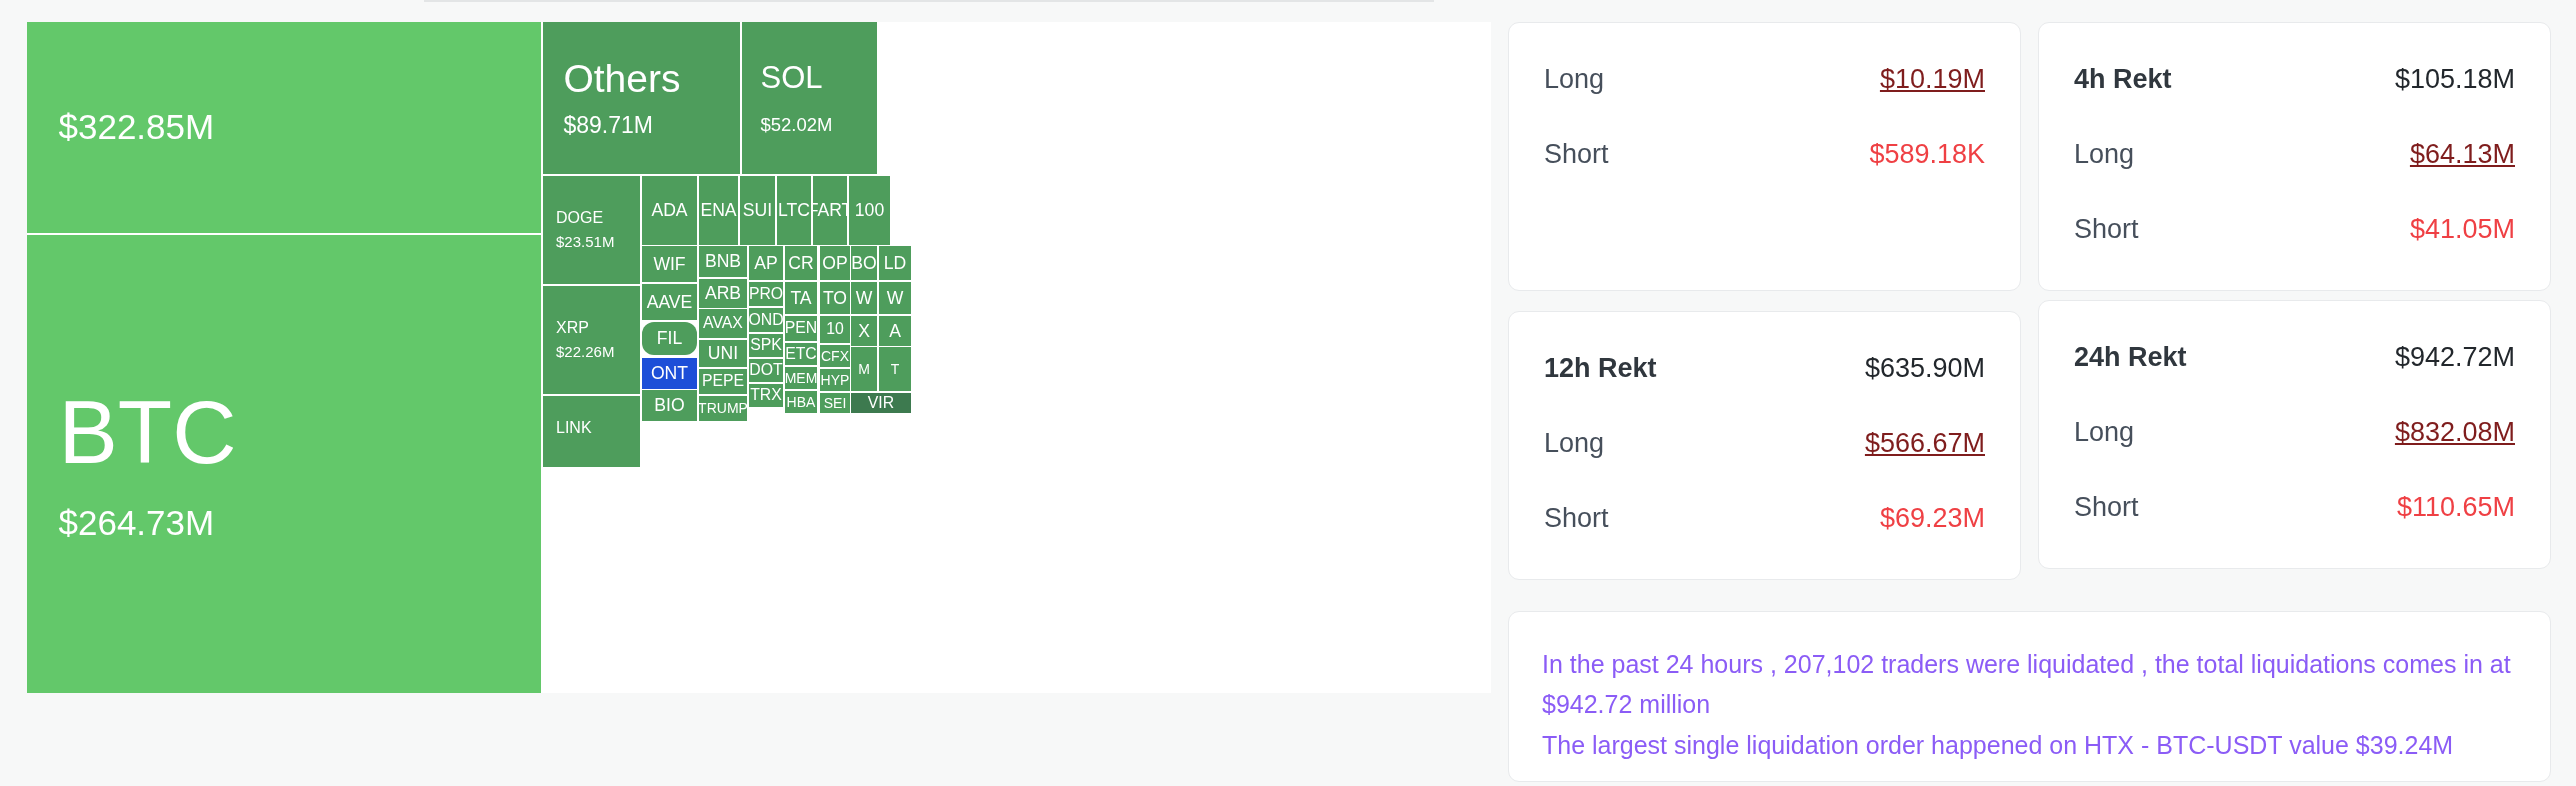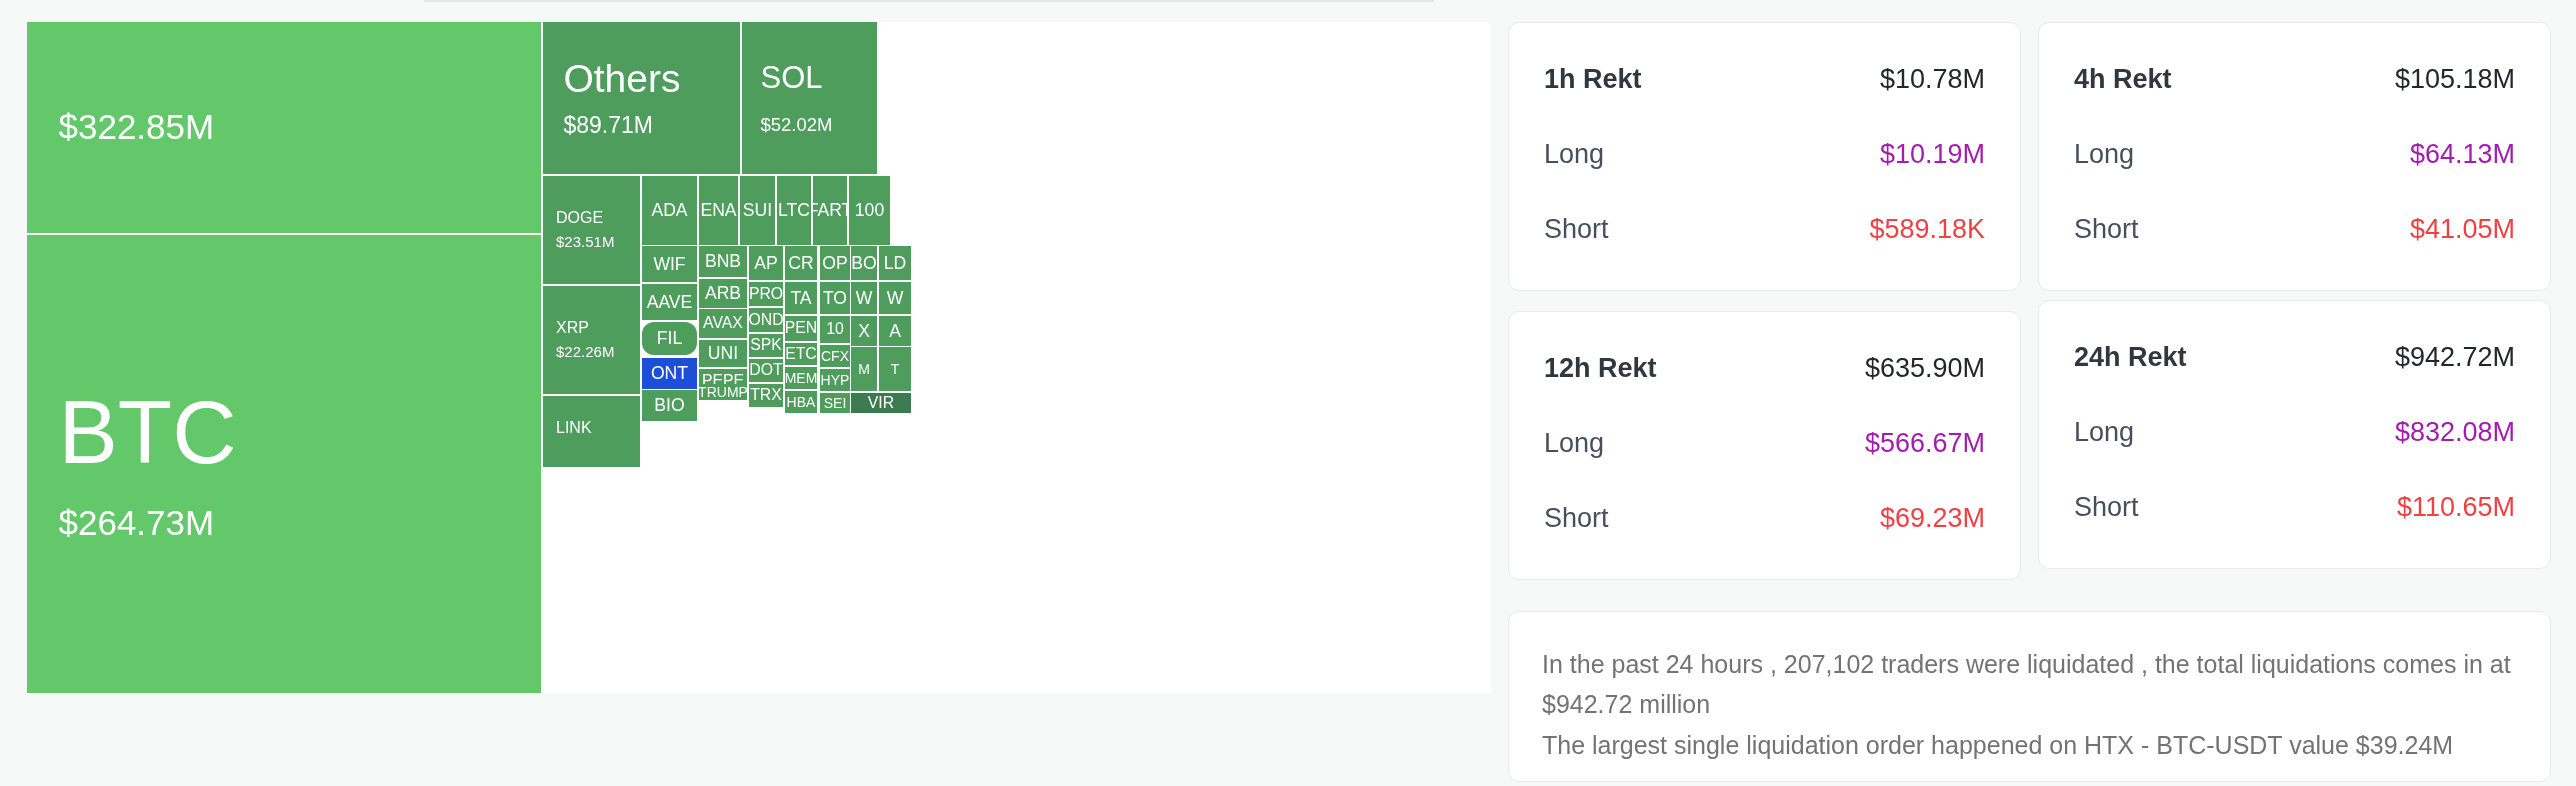--- a/index.html
+++ b/index.html
@@ -86,29 +86,29 @@
   .stat-card{width:513px;height:269px;padding:41px 35px 0 35px;}
   .stat-row{
     display:flex;justify-content:space-between;align-items:baseline;
     margin-bottom:44px;
   }
   .stat-row:last-child{margin-bottom:0;}
   .stat-label{font-size:27px;color:#464f5b;}
   .stat-label.head{font-weight:bold;color:#30373e;}
   .stat-value{font-size:27px;color:#22272c;}
   .stat-value.head{font-weight:400;color:#22272c;}
-  .stat-value.long{color:#a21caf;}
+  .stat-value.long{color:#7f1d1d;text-decoration:underline;}
   .stat-value.short{color:#ef4044;}
 
   #summary-card{
     left:0px;top:589px;width:1043px;height:171px;
     padding:31.5px 33px 0 33px;
   }
   .summary-line{
-    font-size:25px;color:#737373;line-height:1.62;
+    font-size:25px;color:#8b5cf6;line-height:1.62;
   }
 </style>
 </head>
 <body>
 
 <div id="top-hairline"></div>
 
 <div id="treemap">
 
   <div class="tile big" style="left:0px;top:0px;width:514px;height:211px;">
@@ -187,21 +187,21 @@
     </div>
   <div class="tile mid tiny t17" style="left:672px;top:287px;width:48px;height:29px;">
     <span class="sym">AVAX</span>
     </div>
   <div class="tile mid tiny" style="left:672px;top:318px;width:48px;height:27px;">
     <span class="sym">UNI</span>
     </div>
   <div class="tile mid tiny t17" style="left:672px;top:347px;width:48px;height:25px;">
     <span class="sym">PEPE</span>
     </div>
-  <div class="tile mid tiny t15" style="left:672px;top:362px;width:48px;height:16px;">
+  <div class="tile mid tiny t15" style="left:672px;top:374px;width:48px;height:25px;">
     <span class="sym">TRUMP</span>
     </div>
 
   <div class="tile mid tiny" style="left:722px;top:224px;width:34px;height:34px;">
     <span class="sym">AP</span>
     </div>
   <div class="tile mid tiny t17" style="left:722px;top:260px;width:34px;height:24px;">
     <span class="sym">PRO</span>
     </div>
   <div class="tile mid tiny t17" style="left:722px;top:286px;width:34px;height:24px;">
@@ -283,24 +283,20 @@
 
   <div class="tile dark tiny t17" style="left:824px;top:371px;width:60px;height:20.4px;">
     <span class="sym">VIR</span>
     </div>
 
 </div>
 
 <div id="right-panel">
 
   <div class="card stat-card" style="left:0px;top:0px;">
-    <div class="stat-row">
-      <span class="stat-label head">1h Rekt</span>
-      <span class="stat-value head">$10.78M</span>
-    </div>
     <div class="stat-row">
       <span class="stat-label">Long</span>
       <span class="stat-value long">$10.19M</span>
     </div>
     <div class="stat-row">
       <span class="stat-label">Short</span>
       <span class="stat-value short">$589.18K</span>
     </div>
   </div>
 

